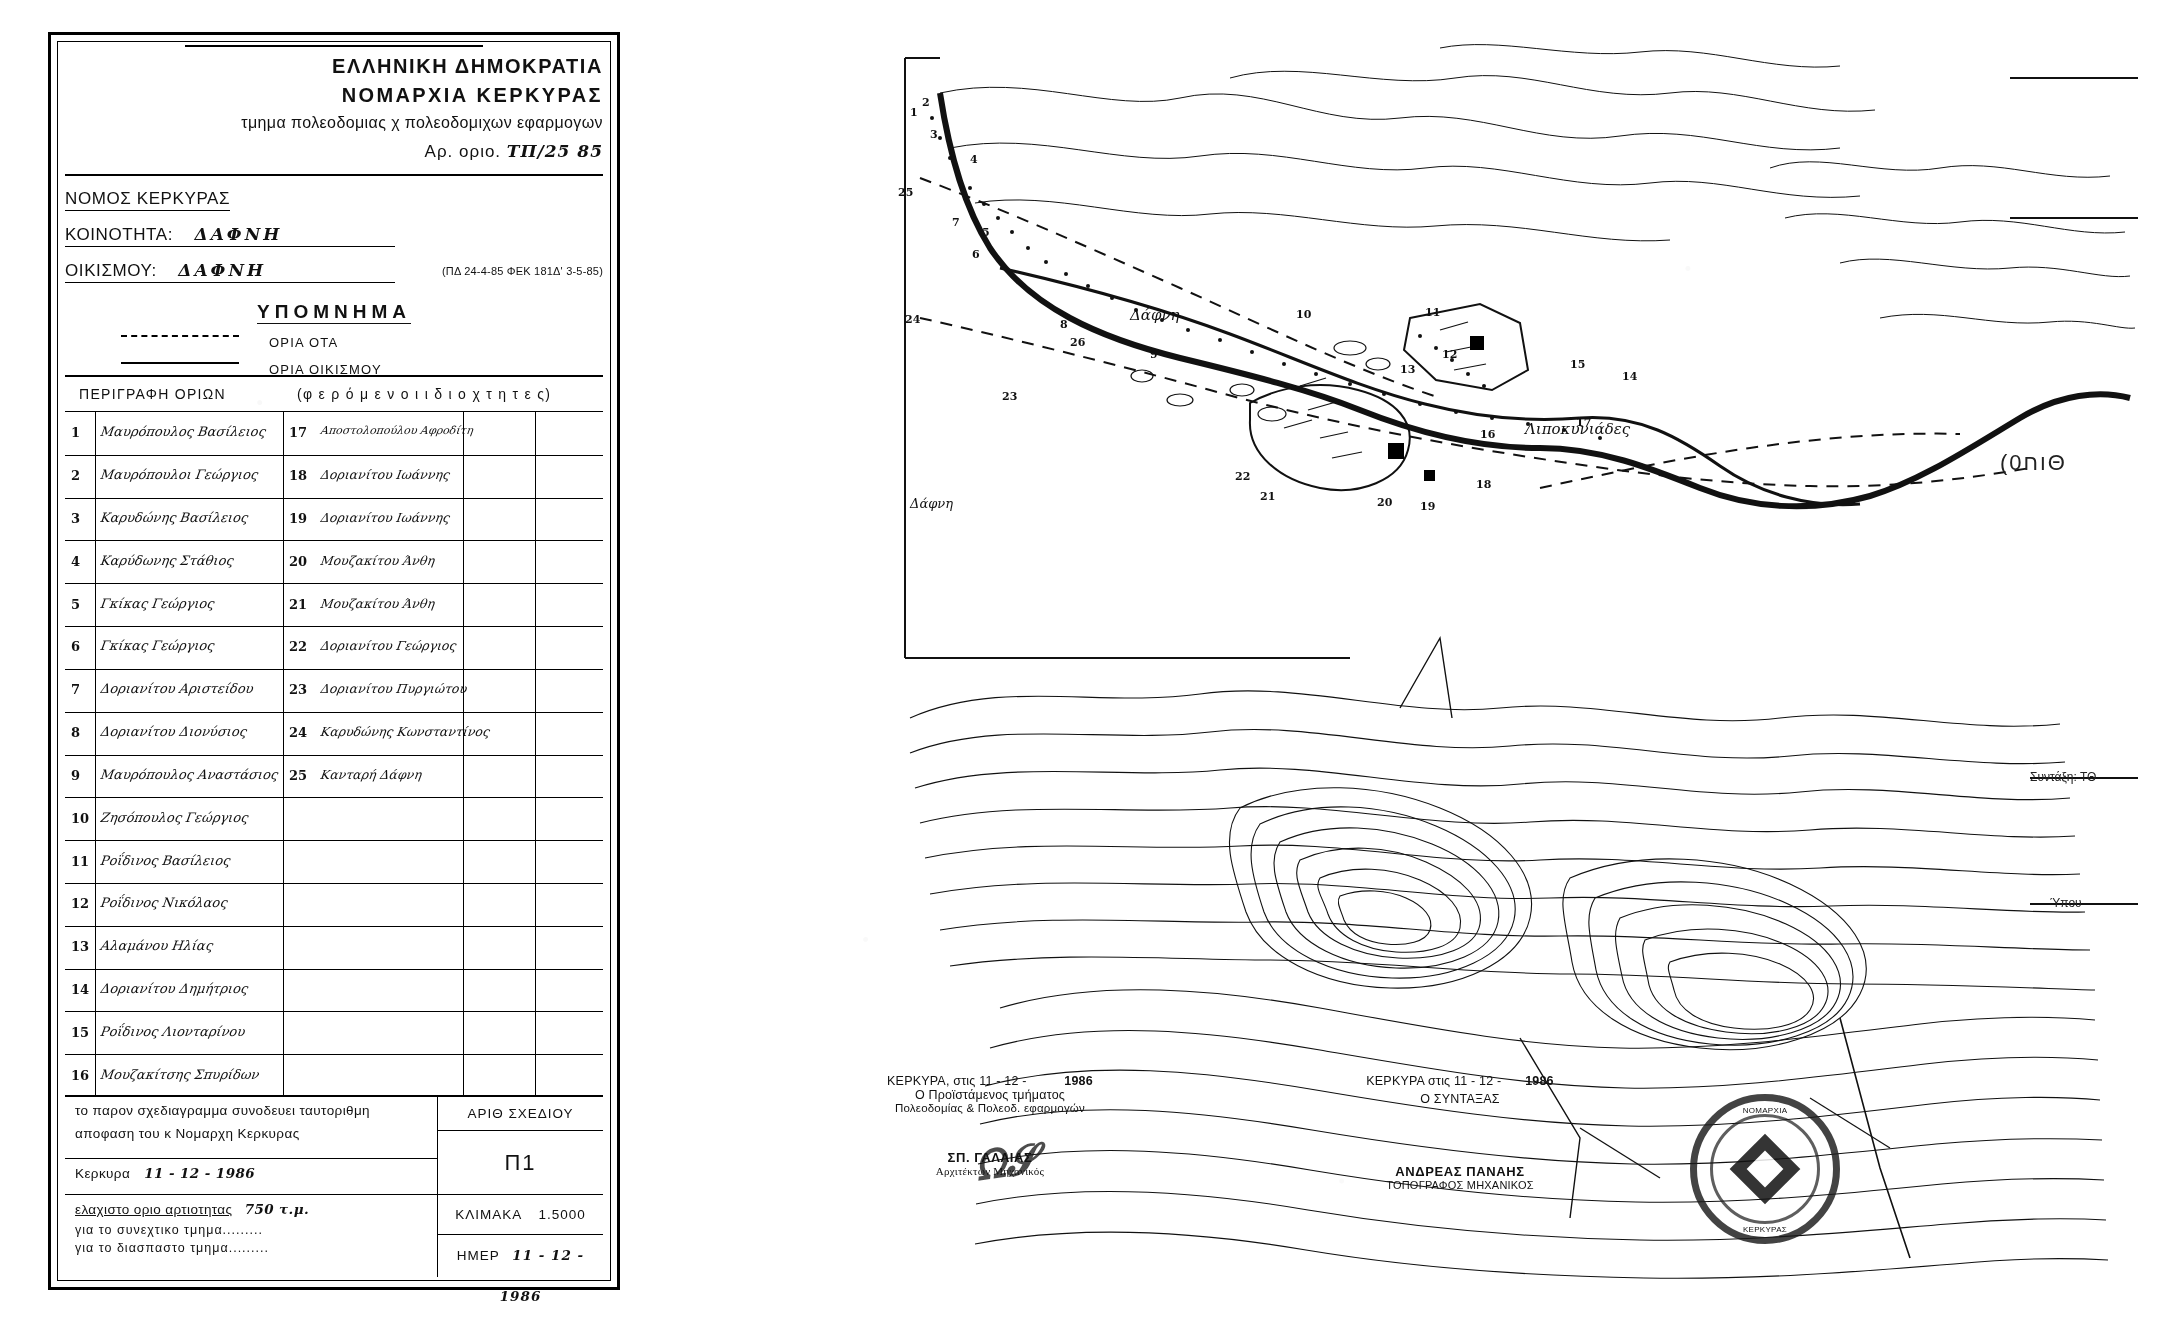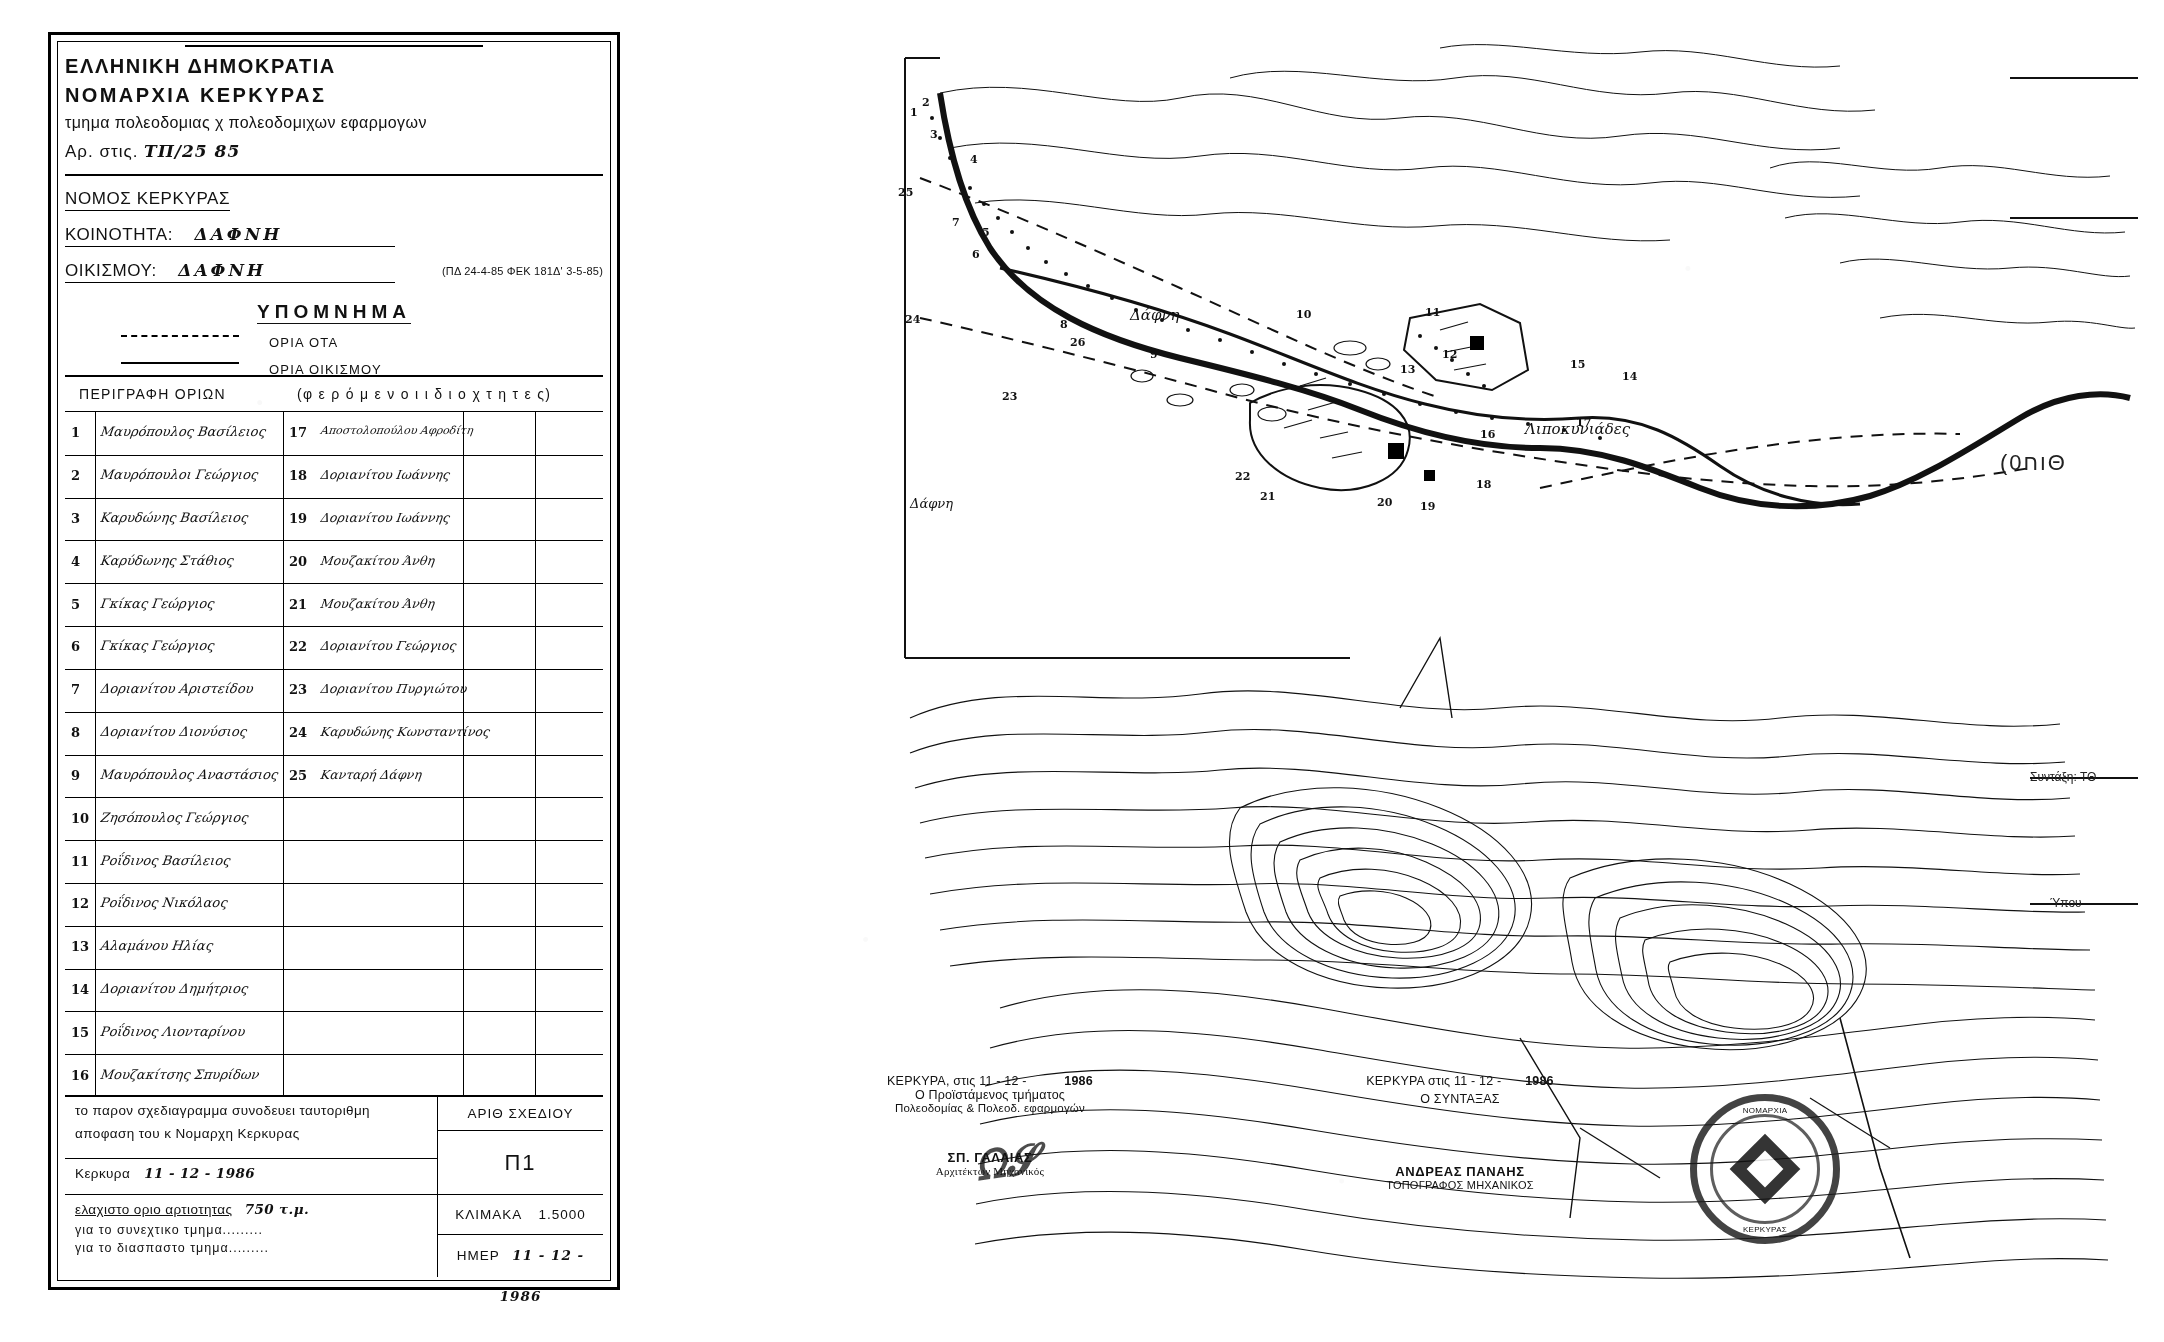--- a/index.html
+++ b/index.html
@@ -16,21 +16,21 @@
     opacity:.8;}
 
   
   #legend-card{position:absolute;left:48px;top:32px;width:572px;height:1258px;
       border:3px solid #000;background:#fff;box-sizing:border-box;}
   #legend-card:before{content:"";position:absolute;left:6px;top:6px;right:6px;bottom:6px;
       border:1px solid #000;pointer-events:none;}
 
   .lc-inner{position:absolute;left:14px;top:10px;right:14px;bottom:10px;}
 
-  .hdr{text-align:left;letter-spacing:1.6px;}
+  .hdr{text-align:right;letter-spacing:1.6px;}
   .hdr .l1{font-size:20px;font-weight:700;margin-top:8px;}
   .hdr .l2{font-size:20px;font-weight:700;margin-top:6px;letter-spacing:2.4px;}
   .hdr .l3{font-size:16px;margin-top:7px;letter-spacing:.4px;}
   .hdr .l4{font-size:17px;margin-top:9px;letter-spacing:1px;}
   .hdr .l4 .hand{font-family:"DejaVu Serif", serif;font-style:italic;font-weight:700;}
 
   .rule{border-top:2px solid #000;margin:12px 0 0 0;}
 
   .field{font-size:17px;margin-top:13px;letter-spacing:.6px;position:relative;}
   .field .ul{border-bottom:1.6px solid #000;display:inline-block;padding-bottom:1px;}
@@ -100,21 +100,21 @@
 
 <div id="legend-card">
   <div class="lc-inner">
 
     <div class="hdr">
       <div class="rule" style="margin:0 120px;"></div>
       <div class="l1">ΕΛΛΗΝΙΚΗ ΔΗΜΟΚΡΑΤΙΑ</div>
       <div class="l2">ΝΟΜΑΡΧΙΑ ΚΕΡΚΥΡΑΣ</div>
       <div class="l3">τμημα πολεοδομιας χ πολεοδομιχων εφαρμογων</div>
       <div class="l4">
-        <span>Αρ. στις.</span>
+        <span>Αρ. οριο.</span>
         <span class="hand">ΤΠ/25 85</span>
       </div>
     </div>
 
     <div class="rule"></div>
 
     <div class="field">
       <span class="ul">ΝΟΜΟΣ ΚΕΡΚΥΡΑΣ</span>
     </div>
 

